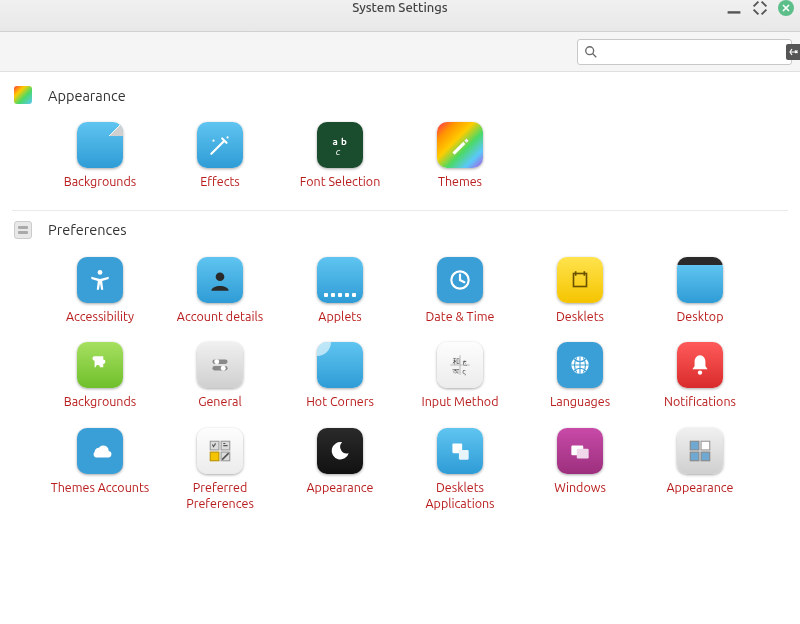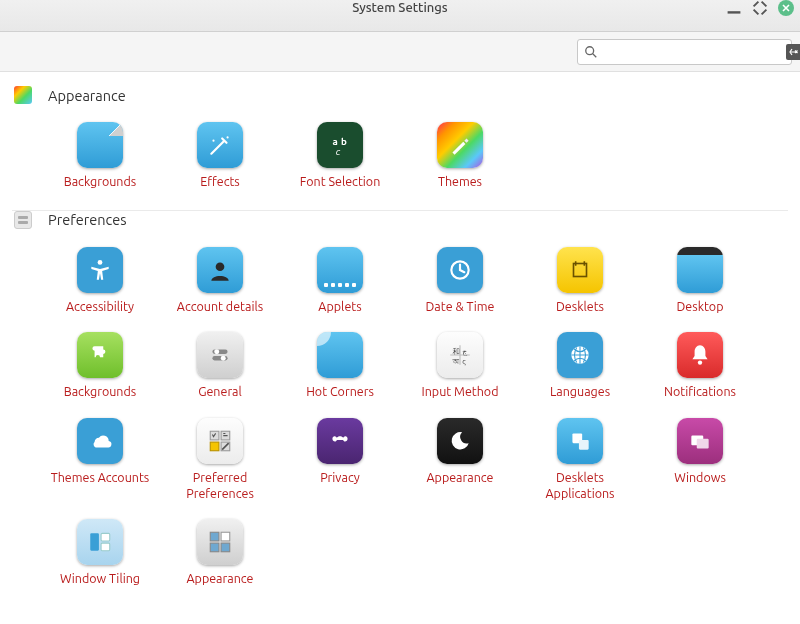--- a/index.html
+++ b/index.html
@@ -129,21 +129,21 @@
             <path d="M5 19 L15 9 L17 11 L7 21 Z" fill="#fff"></path>
             <path d="M16 8 L18 6 L20 8 L18 10 Z" fill="#eee"></path>
           </svg>
         </div>
       <div class="label">Themes</div>
     </div>
   </div>
 
   <hr class="sep">
 
-  <div class="section-header" style="">
+  <div class="section-header" style="margin-top:10px;">
     <div class="sh-icon sh-prefs"></div>
     <span class="label">Preferences</span>
   </div>
 
   <div class="grid">
     <div class="item">
       <div class="icon blue-flat">
           <svg viewBox="0 0 24 24" fill="#fff">
             <circle cx="12" cy="5" r="2.2"></circle>
             <path d="M4 9 L12 11 L20 9 L20 11 L14 13 L15 21 L13 21 L12 15 L11 21 L9 21 L10 13 L4 11 Z"></path>
@@ -267,28 +267,20 @@
             <rect x="13" y="3" width="8" height="8" fill="#ddd" stroke="#999"></rect>
             <path d="M15 5 L17 5 M15 7 L19 7" stroke="#555"></path>
             <rect x="3" y="13" width="8" height="8" fill="#f5c400" stroke="#b89000"></rect>
             <rect x="13" y="13" width="8" height="8" fill="#ddd" stroke="#999"></rect>
             <path d="M14 20 L20 14" stroke="#555" stroke-width="1.5"></path>
           </svg>
         </div>
       <div class="label">Preferred Preferences</div>
     </div>
     <div class="item">
-      <div class="icon purple-dark">
-          <svg viewBox="0 0 24 24" fill="#fff">
-            <path d="M5 10 C5 7 8 7 9 9 C10 7 14 7 15 9 C16 7 19 7 19 10 C19 13 15 13 15 11 L9 11 C9 13 5 13 5 10 Z"></path>
-          </svg>
-        </div>
-      <div class="label">Privacy</div>
-    </div>
-    <div class="item">
       <div class="icon black-bg">
           <svg viewBox="0 0 24 24" fill="#fff">
             <path d="M14 4 A8 8 0 1 0 20 14 A6 6 0 0 1 14 4 Z"></path>
           </svg>
         </div>
       <div class="label">Appearance</div>
     </div>
     <div class="item">
       <div class="icon blue-grad">
           <svg viewBox="0 0 24 24" fill="#fff">
@@ -299,30 +291,20 @@
       <div class="label">Desklets Applications</div>
     </div>
     <div class="item">
       <div class="icon magenta">
           <svg viewBox="0 0 24 24">
             <rect x="4" y="7" width="11" height="9" fill="#fff" rx="1"></rect>
             <rect x="9" y="10" width="11" height="9" fill="#f0d8ea" rx="1"></rect>
           </svg>
         </div>
       <div class="label">Windows</div>
-    </div>
-    <div class="item">
-      <div class="icon blue-light">
-          <svg viewBox="0 0 24 24">
-            <rect x="3" y="4" width="8" height="16" fill="#3a9fd6" rx="1"></rect>
-            <rect x="13" y="4" width="8" height="7" fill="#fff" stroke="#9cc" rx="1"></rect>
-            <rect x="13" y="13" width="8" height="7" fill="#fff" stroke="#9cc" rx="1"></rect>
-          </svg>
-        </div>
-      <div class="label">Window Tiling</div>
     </div>
     <div class="item">
       <div class="icon gray-grad">
           <svg viewBox="0 0 24 24">
             <rect x="3" y="3" width="8" height="8" fill="#6fa8d0" stroke="#888"></rect>
             <rect x="13" y="3" width="8" height="8" fill="#fff" stroke="#999"></rect>
             <rect x="3" y="13" width="8" height="8" fill="#6fa8d0" stroke="#888"></rect>
             <rect x="13" y="13" width="8" height="8" fill="#6fa8d0" stroke="#888"></rect>
           </svg>
         </div>

